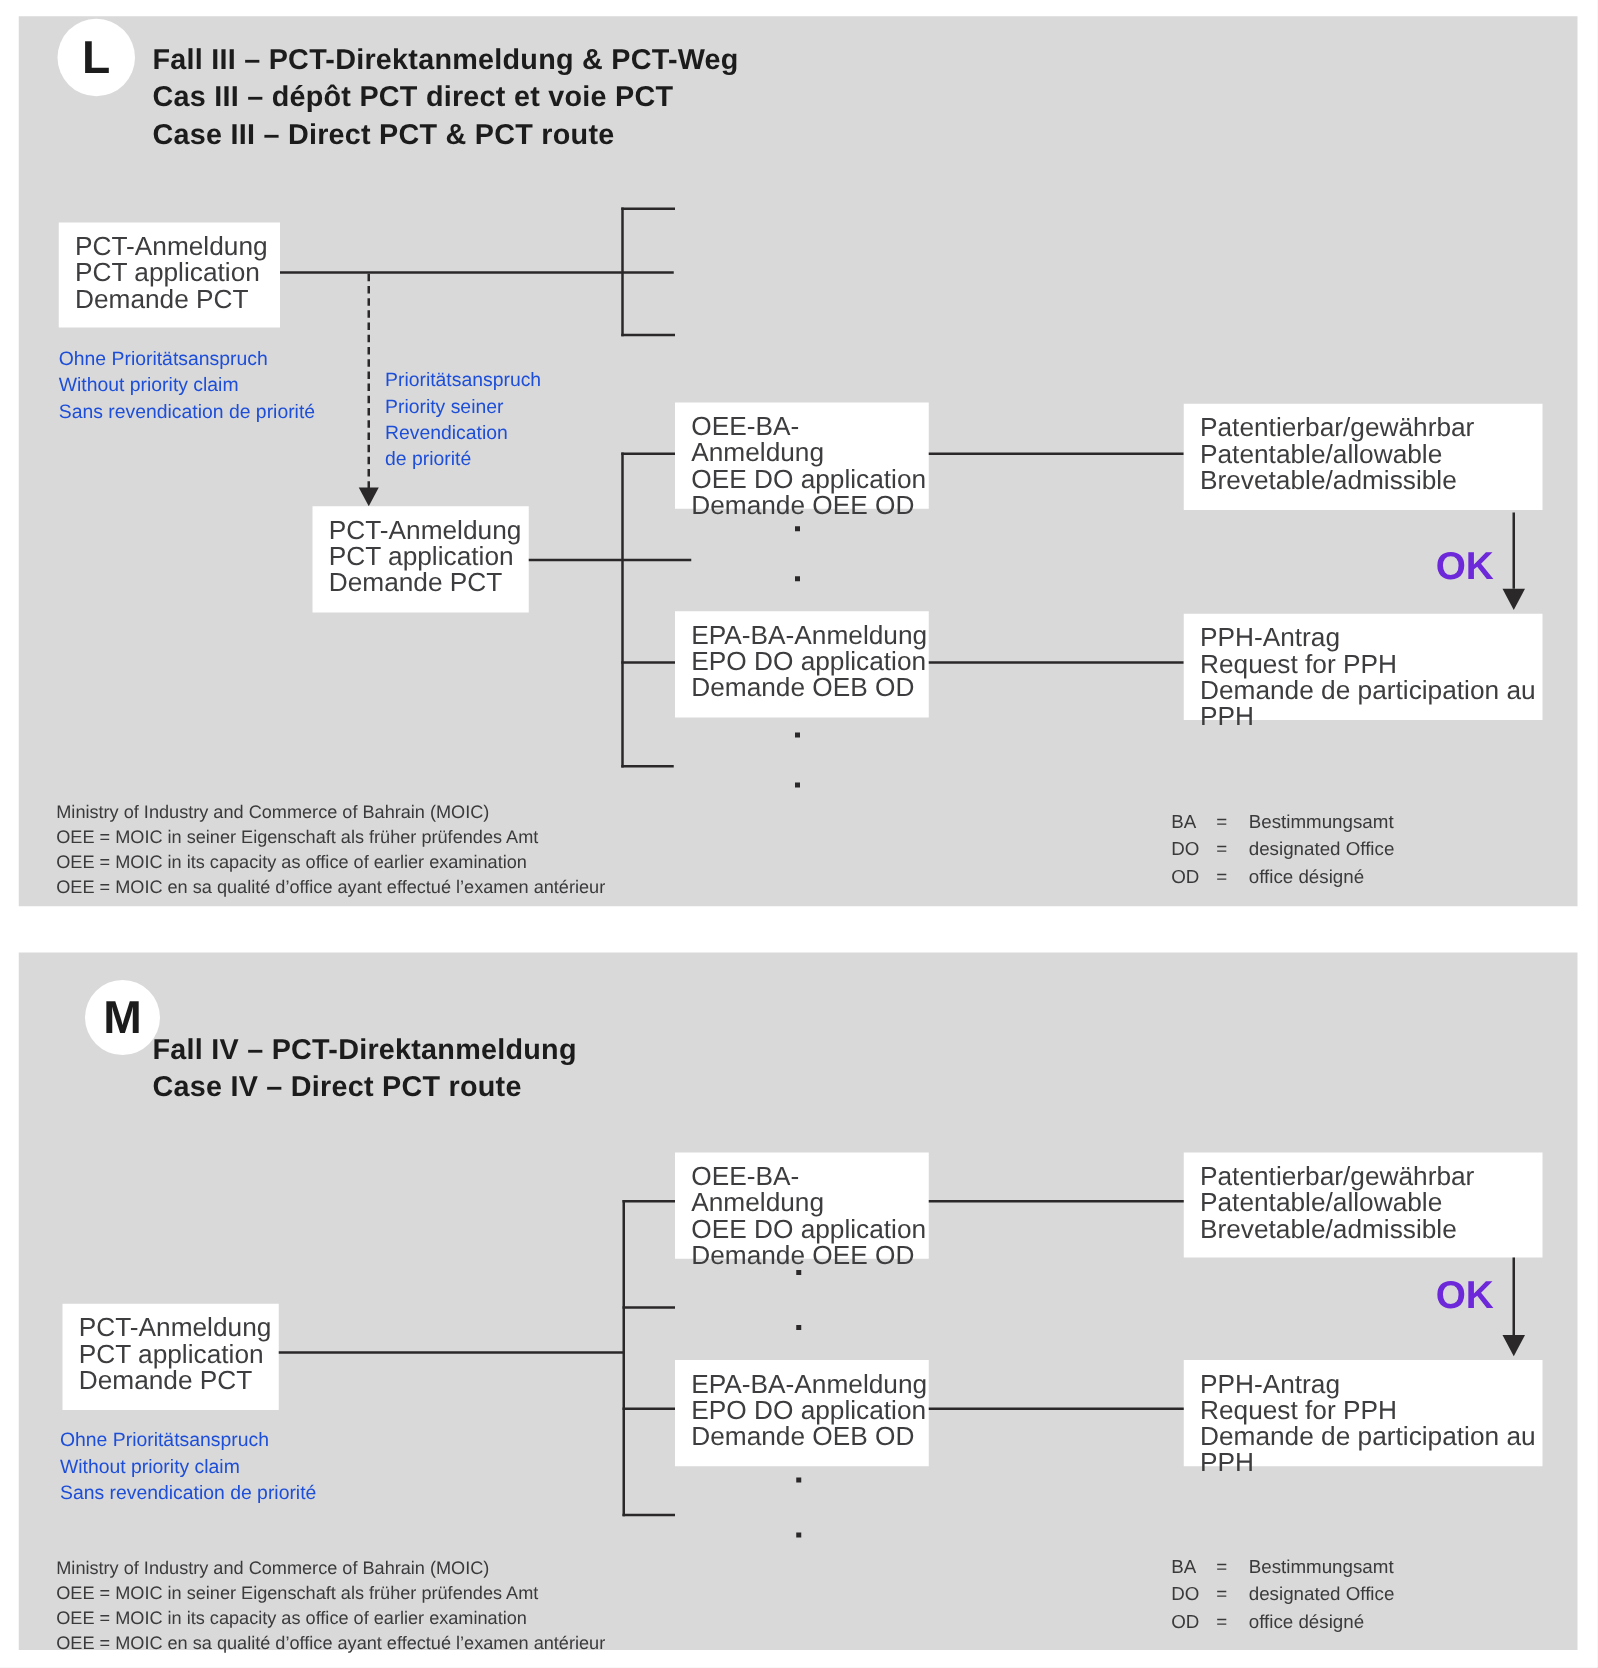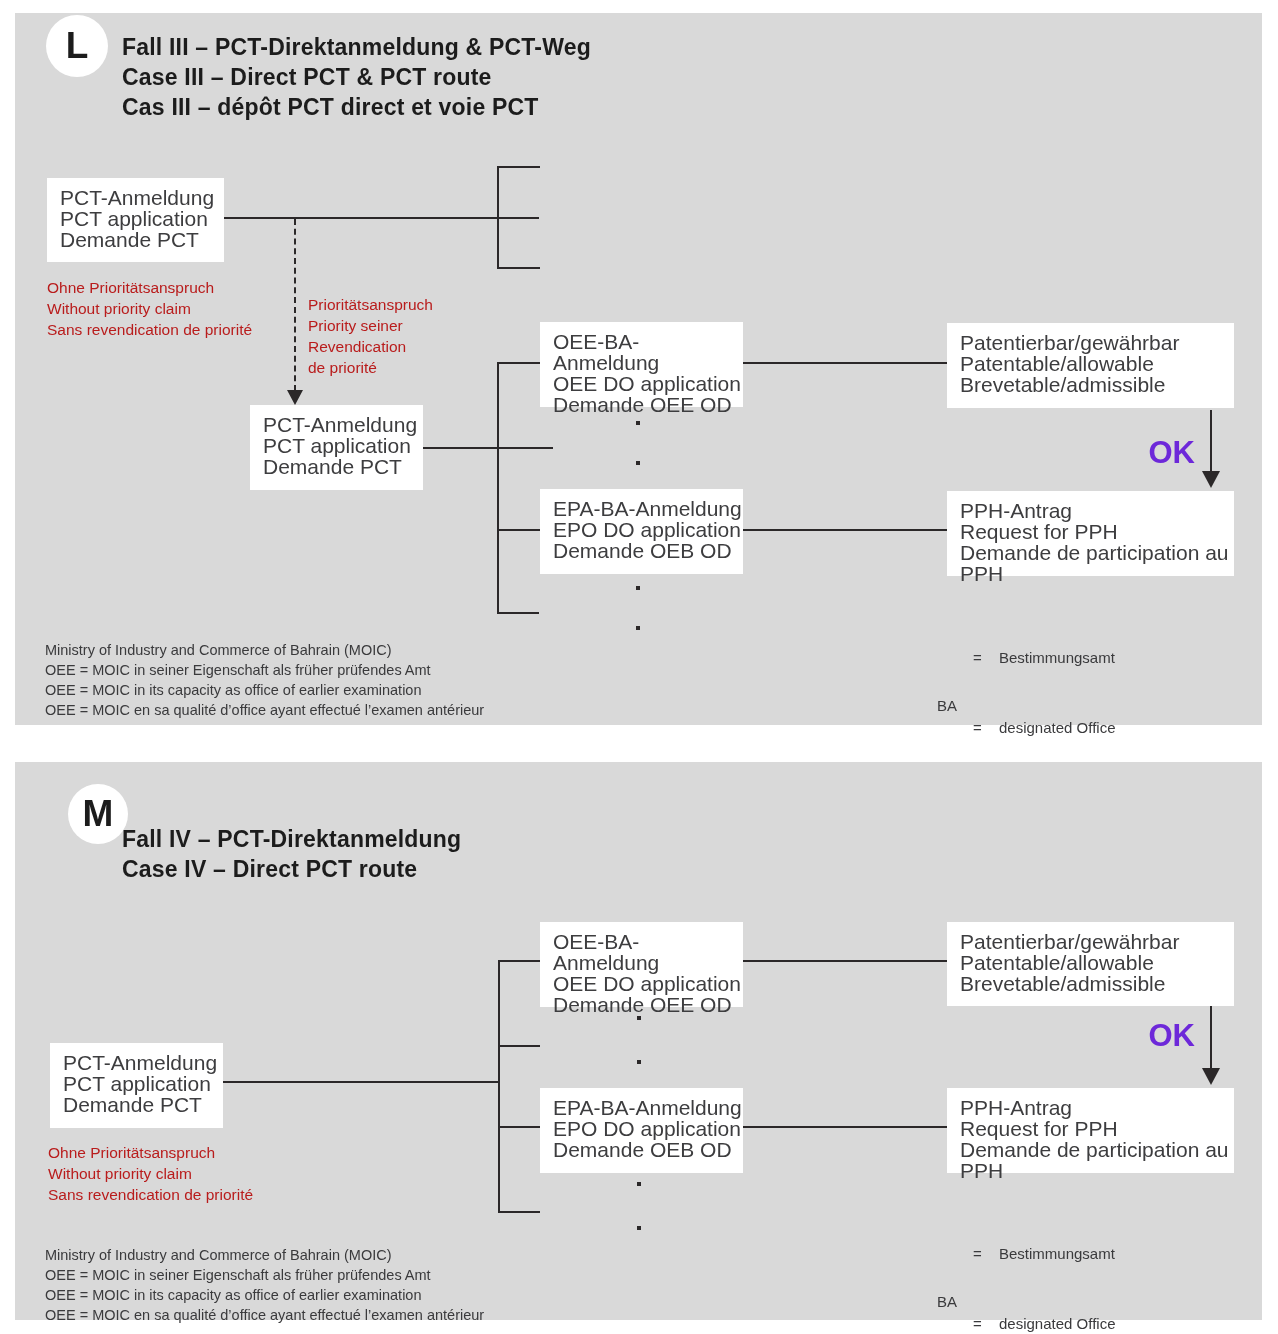--- a/index.html
+++ b/index.html
@@ -5,50 +5,50 @@
   html,body{margin:0;padding:0;background:#ffffff;}
   .canvas{position:relative;width:1278px;height:1334px;background:#ffffff;
           font-family:"Liberation Sans", sans-serif;overflow:hidden;}
   .panel{position:absolute;left:15px;width:1247px;background:#d9d9d9;}
   .badge{position:absolute;width:62px;height:62px;border-radius:50%;background:#ffffff;
          display:flex;align-items:center;justify-content:center;
          font-size:37px;font-weight:bold;color:#1c1c1c;}
   .title{position:absolute;font-size:23px;font-weight:bold;color:#1c1c1c;line-height:30px;letter-spacing:.2px;}
   .box{position:absolute;background:#ffffff;color:#3d3d3f;font-size:21px;line-height:21px;
        padding:9px 0 0 13px;box-sizing:border-box;}
-  .plain{position:absolute;color:#b91c1c;font-size:15.5px;line-height:21px;}
+  .plain{position:absolute;color:#1d4ed8;font-size:15.5px;line-height:21px;}
   .hline{position:absolute;height:2px;background:#2b2829;}
   .vline{position:absolute;width:2px;background:#2b2829;}
   .dashline{position:absolute;width:0;border-left:2px dashed #2b2829;}
   .tri-down{position:absolute;width:0;height:0;border-left:8px solid transparent;
             border-right:8px solid transparent;border-top:15px solid #2b2829;}
   .tri-down-big{position:absolute;width:0;height:0;border-left:9px solid transparent;
             border-right:9px solid transparent;border-top:17px solid #2b2829;}
   .dot{position:absolute;width:4px;height:4px;background:#2b2829;}
   .ok{position:absolute;width:80px;text-align:right;font-size:31px;font-weight:bold;color:#6d28d9;}
   .note{position:absolute;color:#3a3a3c;font-size:14.5px;line-height:20px;}
   .legend{position:absolute;color:#3a3a3c;font-size:15px;line-height:22px;}
   .legend .row{display:flex;}
-  .legend .abbr{width:36px;margin-top:48px;}
+  .legend .abbr{width:36px;}
   .legend .eq{width:26px;}
 </style>
 </head>
 <body>
 
 <div class="canvas">
 
   <section class="panel" style="top:13px;height:712px;">
 
     <div class="badge" style="left:31px;top:2px;">
       <span>L</span>
     </div>
     <div class="title" style="left:107px;top:19px;">
       <div>Fall III – PCT-Direktanmeldung &amp; PCT-Weg</div>
+      <div>Cas III – dépôt PCT direct et voie PCT</div>
       <div>Case III – Direct PCT &amp; PCT route</div>
-      <div>Cas III – dépôt PCT direct et voie PCT</div>
     </div>
 
     <div class="box" style="left:32px;top:165px;width:177px;height:84px;">
       <div>PCT-Anmeldung</div>
       <div>PCT application</div>
       <div>Demande PCT</div>
     </div>
     <div class="plain" style="left:32px;top:264px;">
       <div>Ohne Prioritätsanspruch</div>
       <div>Without priority claim</div>

